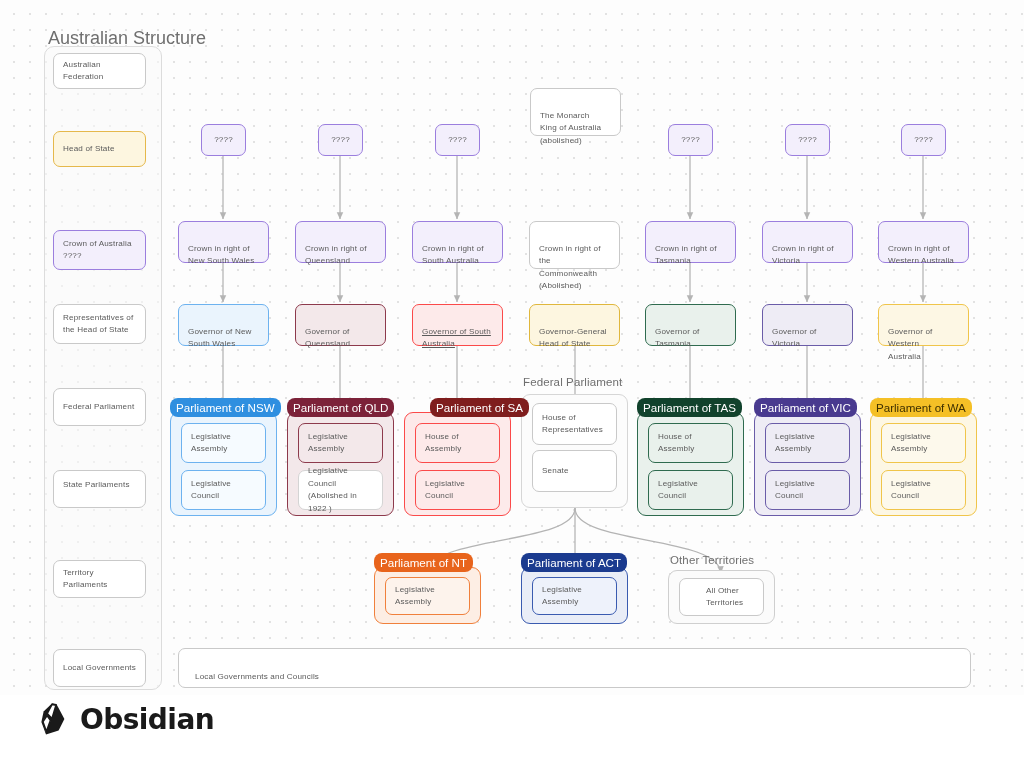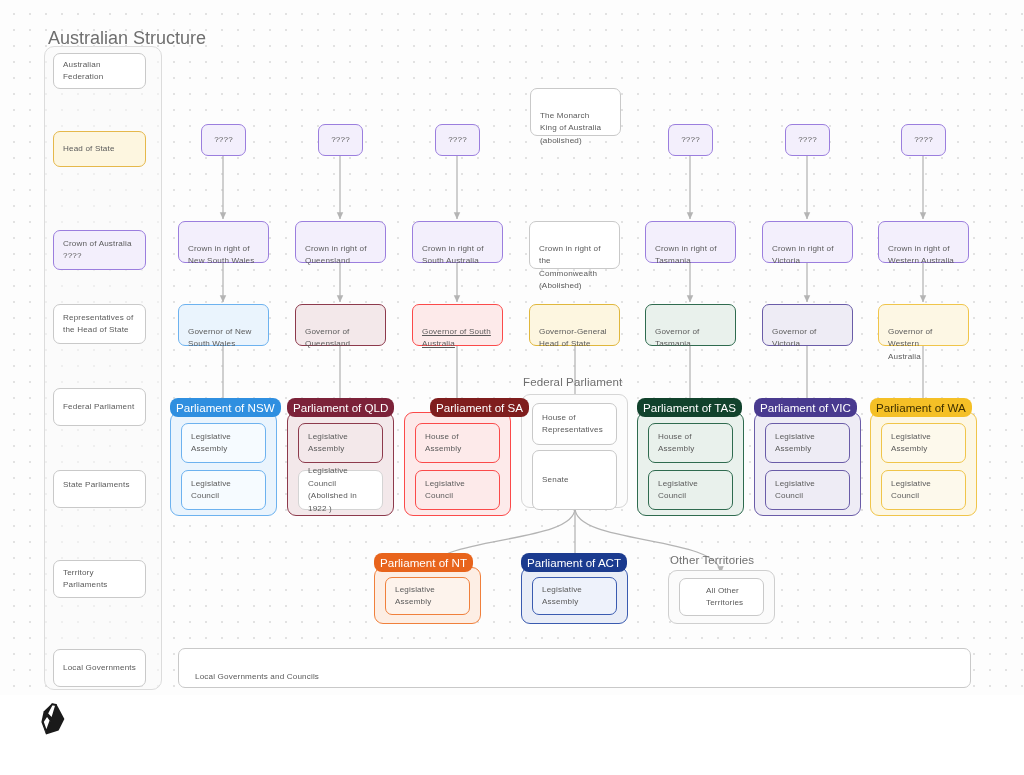--- a/index.html
+++ b/index.html
@@ -266,21 +266,21 @@
 <div class="node" style="left:415px; top:470px; width:85px; height:40px; border-color:#fb4a4a; background:#fdeaea; display:flex; align-items:center; justify-content:center;">
   <span>Legislative Council</span>
 </div>
 
 <div class="group-label" style="left:523px; top:376px;">Federal Parliament</div>
 <div class="group-box" style="left:521px; top:394px; width:107px; height:114px; border-color:#d6d6d6; background:#fcfcfc;"></div>
 <div class="node" style="left:532px; top:403px; width:85px; height:42px; display:flex; align-items:center;">
   <span>House of
 Representatives</span>
 </div>
-<div class="node" style="left:532px; top:450px; width:85px; height:60px; display:flex; align-items:center;">
+<div class="node" style="left:532px; top:450px; width:85px; height:42px; display:flex; align-items:center;">
   <span>Senate</span>
 </div>
 
 <div class="tag" style="left:637px; top:398px; background:#11422c;">
   <span>Parliament of TAS</span>
 </div>
 <div class="group-box" style="left:637px; top:412px; width:107px; height:104px; border-color:#2f6b4f; background:#e9f1ec;"></div>
 <div class="node" style="left:648px; top:423px; width:85px; height:40px; border-color:#2f6b4f; background:#e9f1ec; display:flex; align-items:center; justify-content:center;">
   <span>House of Assembly</span>
 </div>
@@ -337,13 +337,14 @@
 </div>
 
 <div class="logo-wrap">
   <svg width="30" height="34" viewBox="0 0 30 34">
     <path d="M14.2 1.2 L5.6 9.4 L3.4 20.0 L8.0 32.4 L20.6 28.6 L26.4 17.0 L18.4 2.0 Z" fill="#1a1a1a"></path>
     <path d="M14.0 2.4 L9.2 11.6 L14.0 16.6 L18.0 3.2 Z" fill="#ffffff"></path>
     <path d="M4.6 19.6 L9.0 13.2 L12.6 18.4 L8.2 30.4 Z" fill="#ffffff"></path>
     <path d="M14.0 2.4 L9.2 11.6 L14.0 16.6 L18.0 3.2 Z" fill="none" stroke="#1a1a1a" stroke-width="1.6"></path>
     <path d="M4.9 19.8 L9.0 13.6 L12.4 18.4 L8.4 29.6 Z" fill="none" stroke="#1a1a1a" stroke-width="1.6"></path>
   </svg>
+  <span class="logo-text">Obsidian</span>
 </div>
 
 </body></html>

